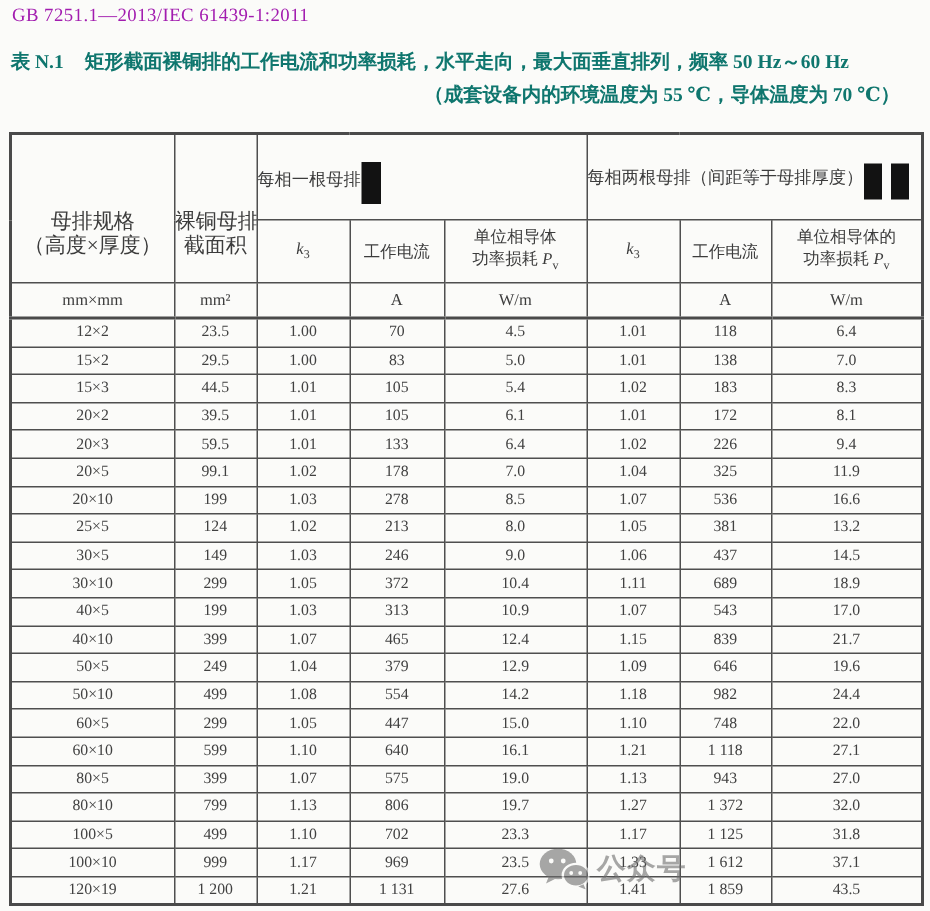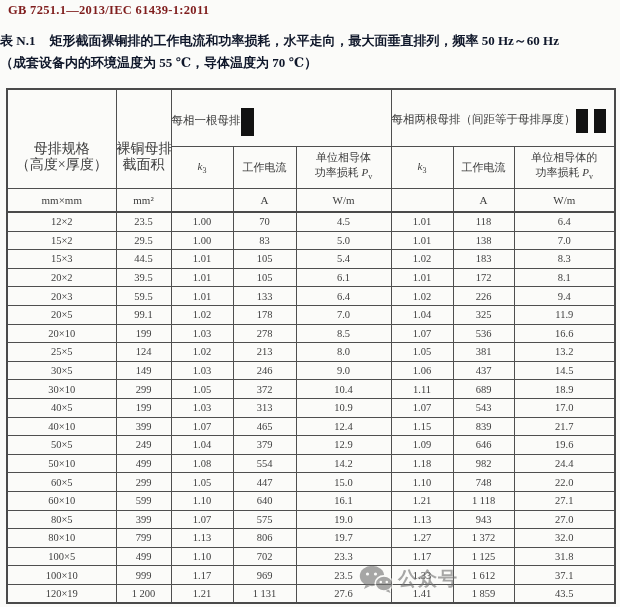--- a/index.html
+++ b/index.html
@@ -6,29 +6,29 @@
     margin: 0; padding: 0;
     width: 620px; height: 607px;
     overflow: hidden;
     background: #fbfbf9;
     color: #3c3c3c;
     font-family: "Liberation Serif", "DejaVu Serif", serif;
     position: relative;
   }
   .doc-header {
     position: absolute; top: 3px; left: 8px;
-    font-size: 12.5px; font-weight: bold; letter-spacing: 0.3px;
-    color: #7f1d1d;
+    font-size: 12.5px; font-weight: normal; letter-spacing: 0.3px;
+    color: #a21caf;
   }
   .title-line {
     position: absolute; left: 0; width: 566px;
-    text-align: left; font-weight: bold; font-size: 13px; color: #0f172a;
+    text-align: right; font-weight: bold; font-size: 13px; color: #0f766e;
   }
   .title-1 { top: 32px; }
-  .title-2 { top: 54px; }
+  .title-2 { top: 54px; padding-left: 34px; }
   .title-1 .tlabel { margin-right: 14px; }
 
   table.busbar {
     position: absolute; top: 88px; left: 6px;
     width: 608px;
     border-collapse: collapse; table-layout: fixed;
     border: 2px solid #4a4a4a;
   }
   th, td {
     border: 1px solid #4f4f4f;

